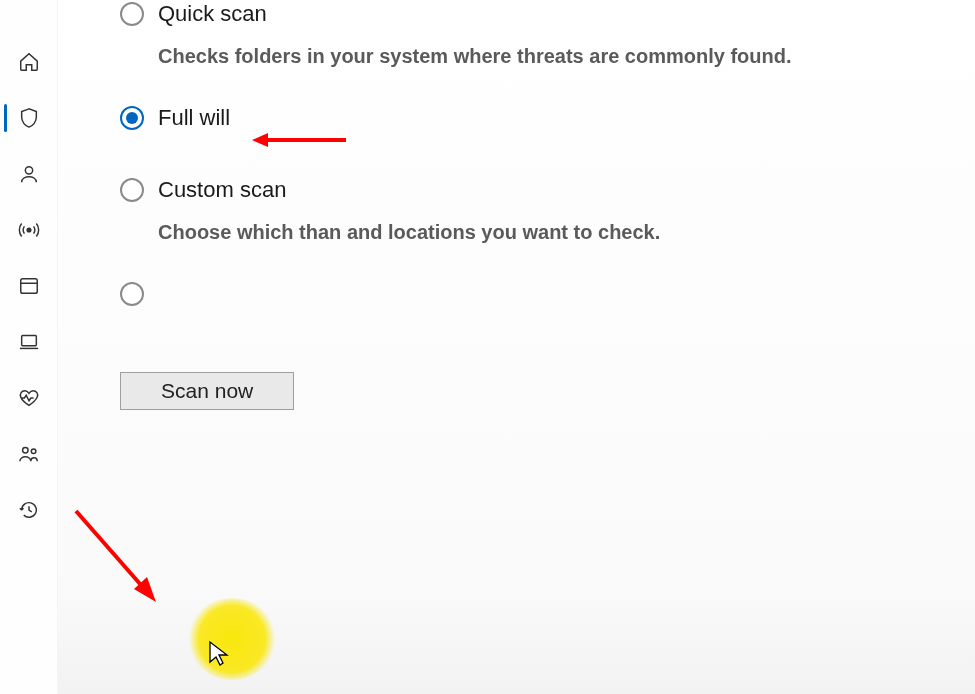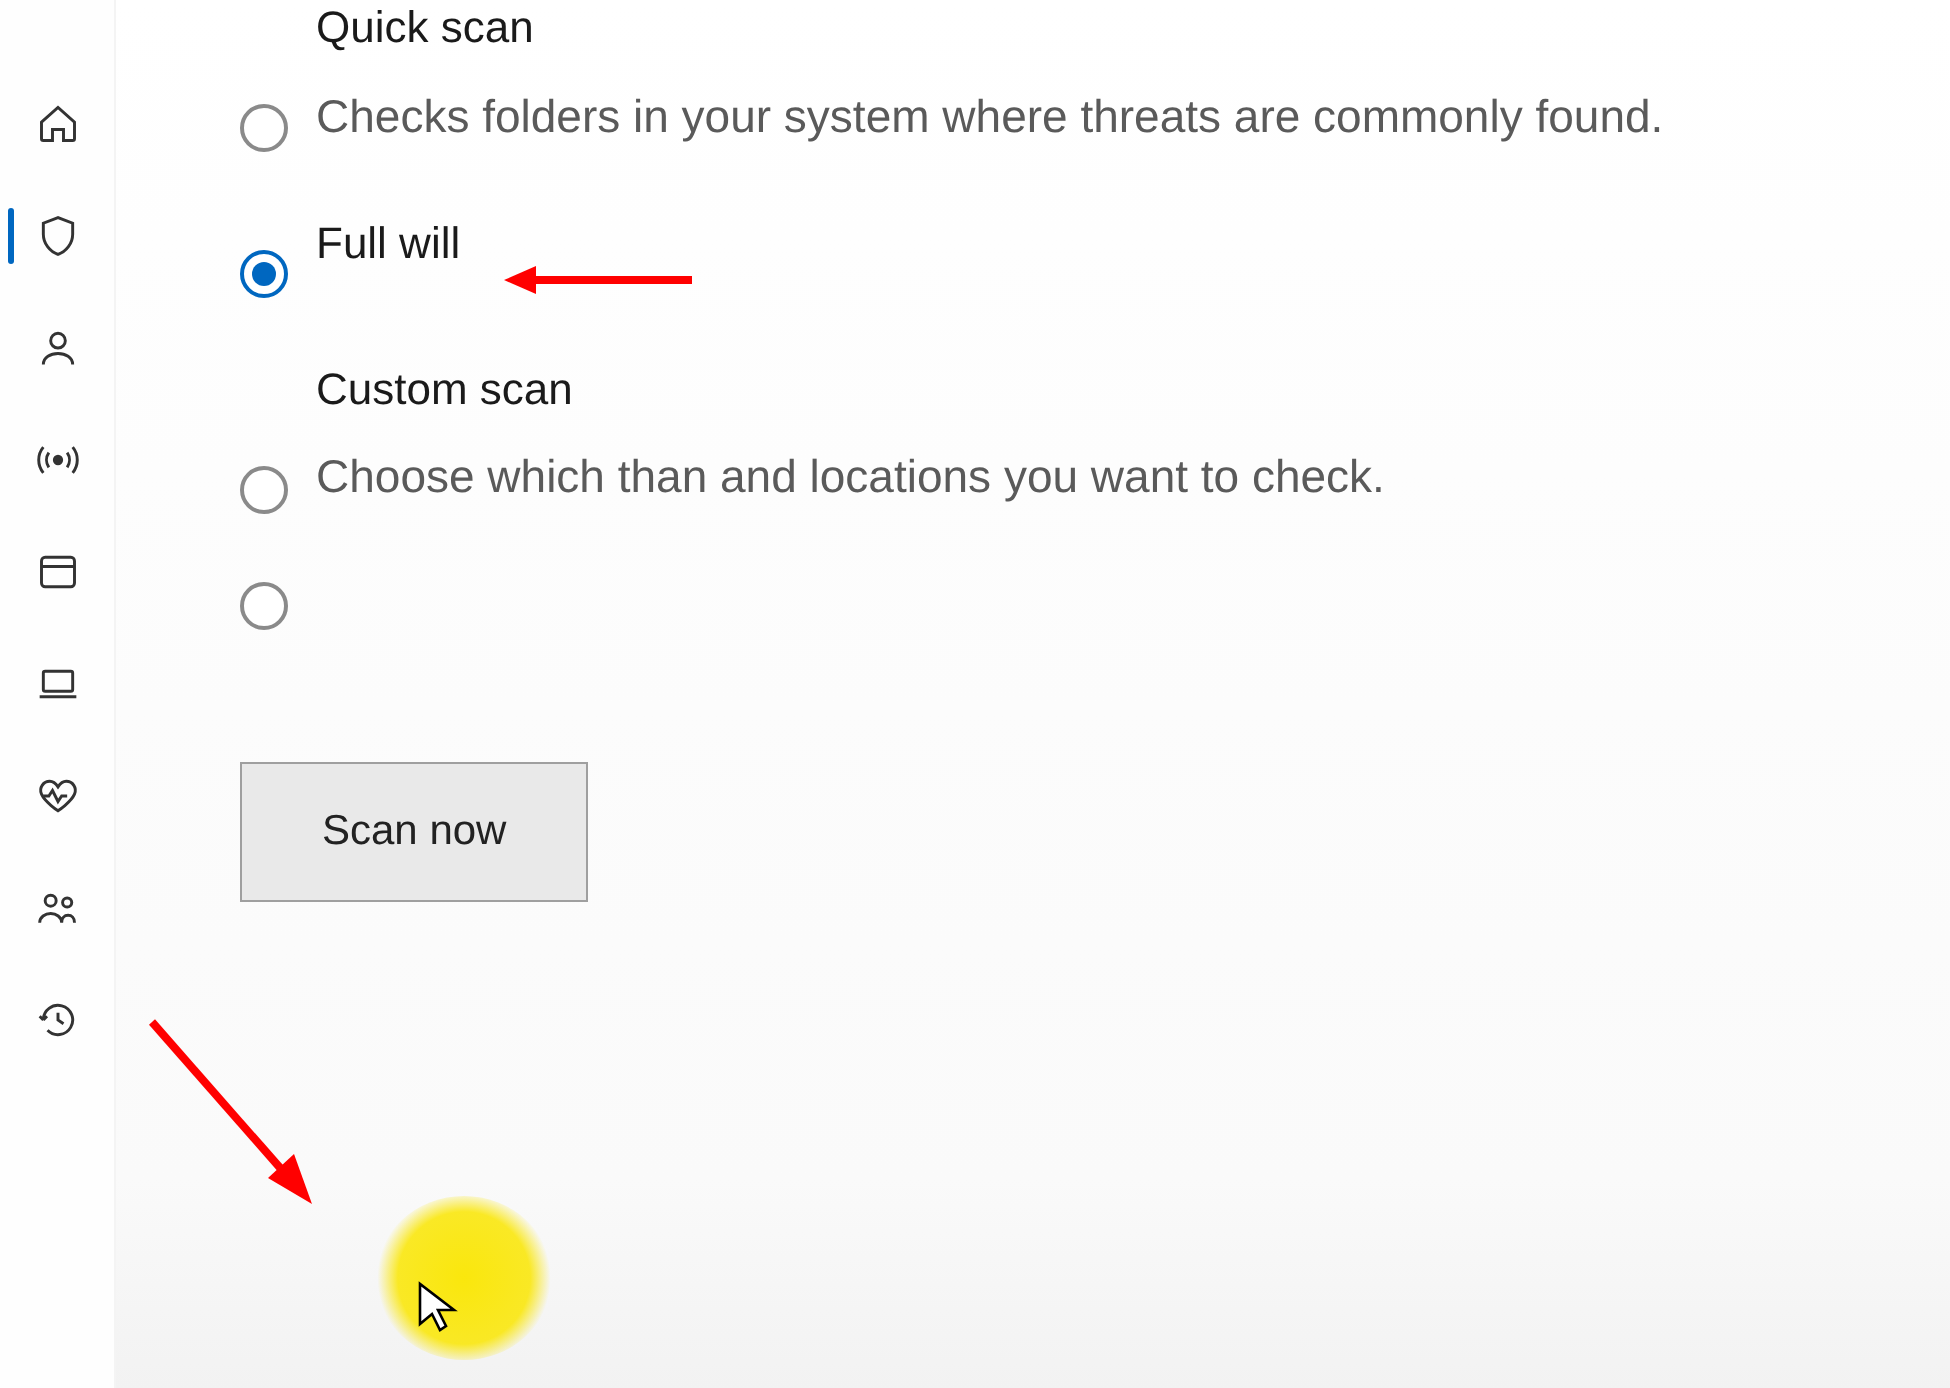--- a/index.html
+++ b/index.html
@@ -44,21 +44,21 @@
       position: absolute;
       left: 58px;
       right: 0;
       top: 0;
       bottom: 0;
       padding: 0 40px 30px 62px;
       background: linear-gradient(to bottom, #ffffff 0%, #fafafa 85%, #f2f2f2 100%);
     }
     .option {
       display: flex;
-      align-items: flex-end;
+      align-items: flex-start;
       margin-bottom: 32px;
     }
     .option:first-child { margin-top: 0; }
     .radio {
       flex: 0 0 auto;
       width: 24px; height: 24px;
       border-radius: 50%;
       border: 2px solid #8a8a8a;
       margin-right: 14px;
       margin-top: 2px;
@@ -81,30 +81,30 @@
     }
     .opt-body { flex: 1; max-width: 720px; }
     .opt-title {
       font-size: 22px;
       font-weight: 400;
       color: #1a1a1a;
       line-height: 1.3;
       margin-bottom: 12px;
     }
     .opt-desc {
-      font-size: 23px;
-      font-weight: 400;
+      font-size: 20px;
+      font-weight: 700;
       color: #5a5a5a;
       line-height: 1.55;
     }
     .scan-btn {
       display: inline-block;
       border: 1px solid #9f9f9f;
       background: #e9e9e9;
-      padding: 22px 40px;
+      padding: 6px 40px;
       font-size: 21px;
       color: #222;
       cursor: pointer;
       margin-top: 34px;
       position: relative;
     }
     
     .arrow-red { position: absolute; pointer-events: none; }
     .highlight-yellow {
       position: absolute;

